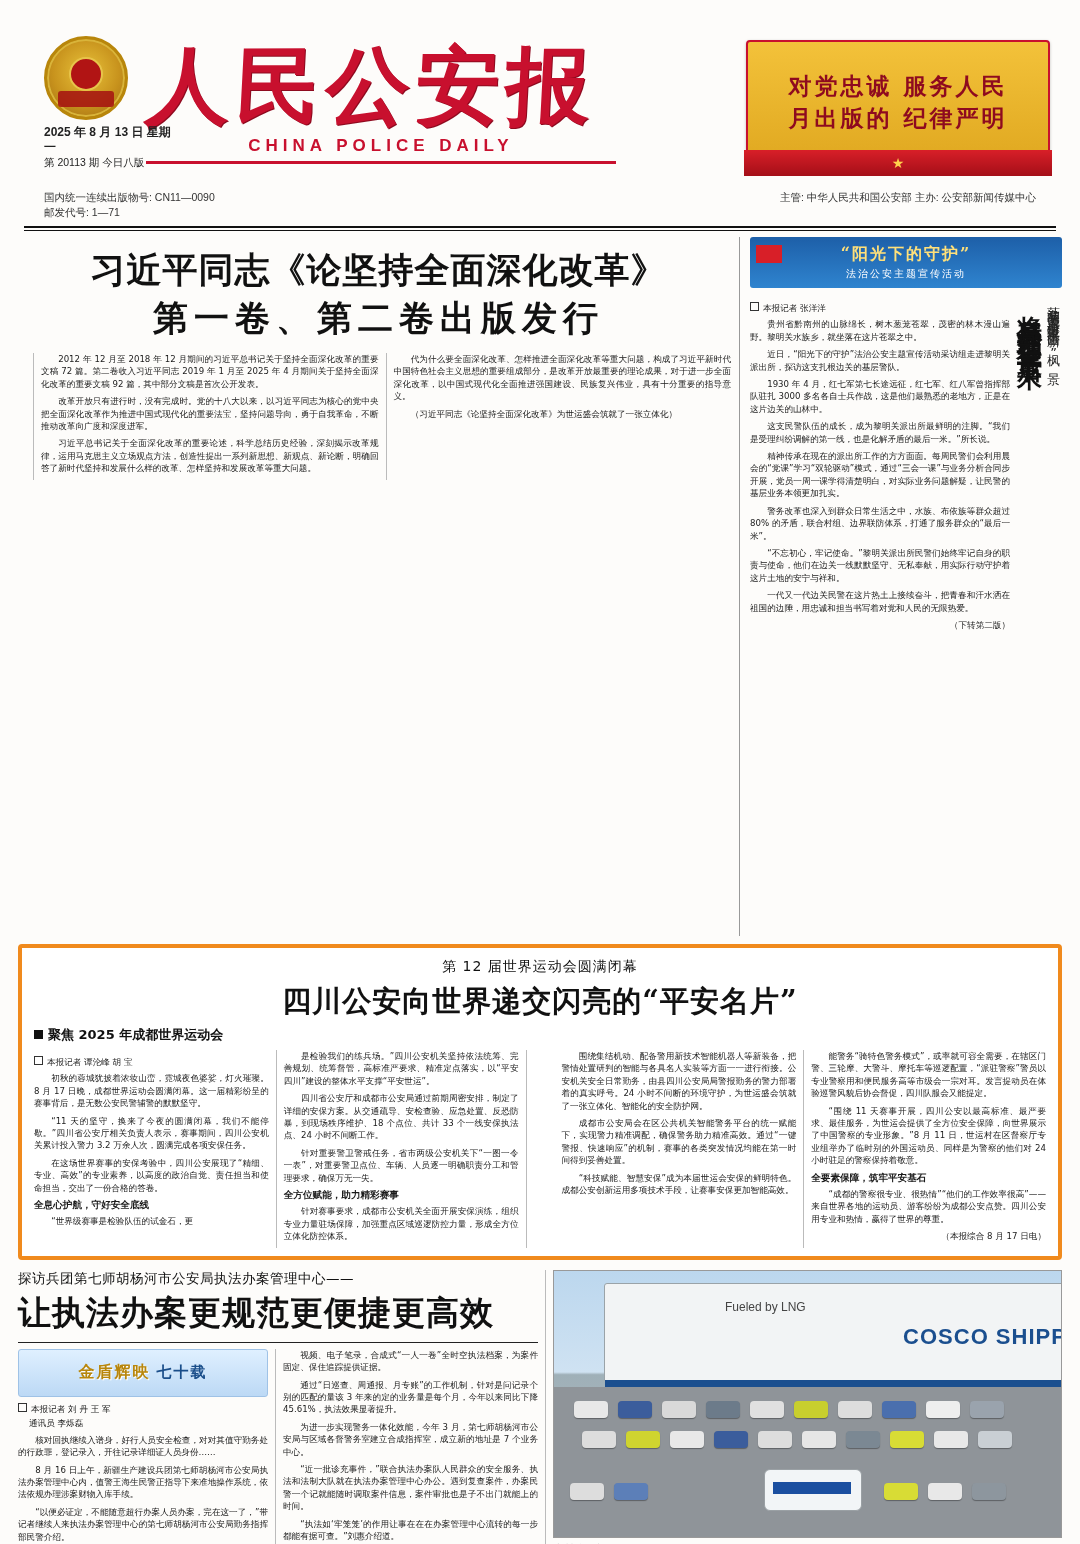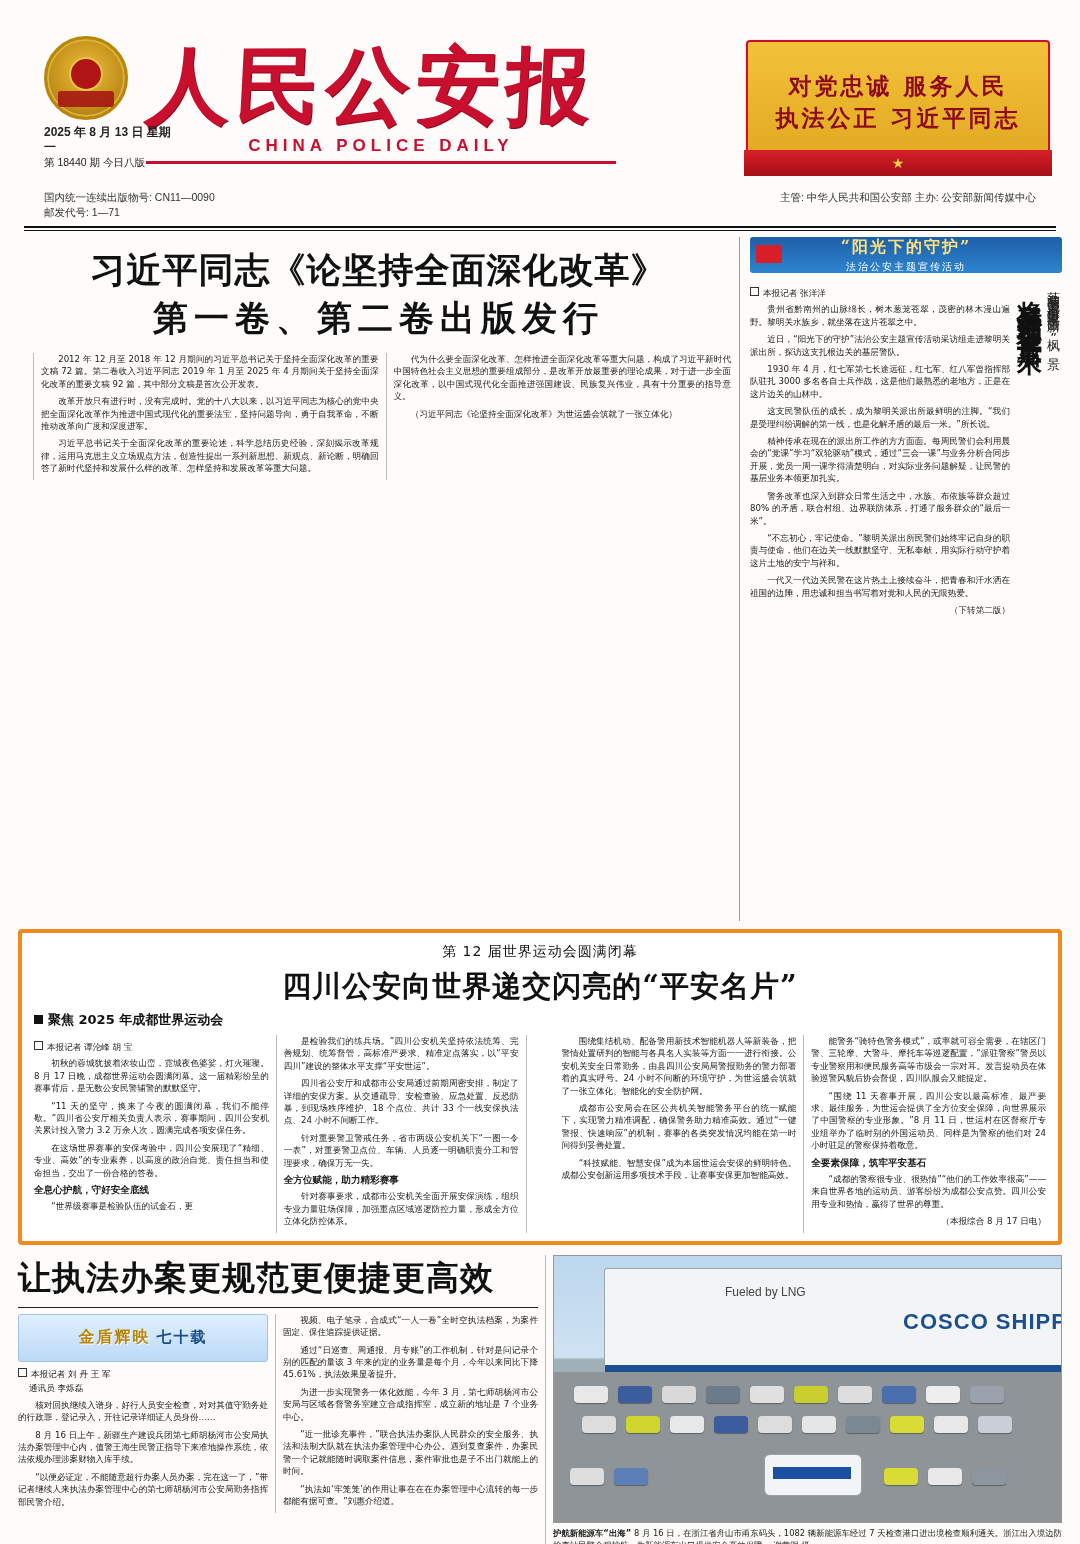--- a/index.html
+++ b/index.html
@@ -96,21 +96,21 @@
     font-weight:700;color:#111;letter-spacing:1px;
   }
   .lead h1 .l1{display:block;font-size:35px;line-height:46px;}
   .lead h1 .l2{display:block;font-size:35px;line-height:50px;letter-spacing:6px;}
   .lead-body{margin-top:10px;}
   .lead-col{flex:1;}
 
   
   .rt{width:312px;flex:none;border-left:1px solid #999;padding-left:10px;}
   .rt-banner{
-    height:36px;background:linear-gradient(#1d5fa8,#2f84cf);
+    height:51px;background:linear-gradient(#1d5fa8,#2f84cf);
     border-radius:3px;display:flex;align-items:center;justify-content:center;
     color:#fff;position:relative;overflow:hidden;
   }
   .rt-banner .b1{font-size:16px;font-weight:700;color:#ffe07a;letter-spacing:2px;font-family:"DejaVu Serif",serif;}
   .rt-banner .b2{font-size:10px;color:#fff;letter-spacing:2px;display:block;text-align:center;margin-top:2px;}
   .rt-banner .flag{position:absolute;left:6px;top:8px;width:26px;height:18px;background:#d81f28;}
   .rt-title{
     writing-mode:vertical-rl;text-orientation:upright;
     font-family:"DejaVu Serif",serif;font-weight:700;
     font-size:25px;line-height:30px;letter-spacing:4px;color:#111;
@@ -185,25 +185,25 @@
     <div class="emblem">
       <div class="badge"></div>
     </div>
     <div class="title-block">
       <div class="cn-title">人民公安报</div>
       <div class="en-title">CHINA POLICE DAILY</div>
       <div class="title-rule"></div>
     </div>
     <div class="dateblock">
       <div class="d1">2025 年 8 月 13 日   星期一</div>
-      <div class="d2">第 18440 期    今日八版</div>
+      <div class="d2">第 20113 期    今日八版</div>
     </div>
     <div class="slogan">
       <div class="line">对党忠诚  服务人民</div>
-      <div class="line">执法公正  习近平同志</div>
+      <div class="line">月出版的  纪律严明</div>
       <div class="ribbon"></div>
     </div>
   </div>
 
   <div class="pubinfo">
     <div class="left">
       <div>国内统一连续出版物号: CN11—0090</div>
       <div>邮发代号: 1—71</div>
     </div>
     <div class="mid">主管: 中华人民共和国公安部        主办: 公安部新闻传媒中心</div>
@@ -300,20 +300,21 @@
         <div class="sub-h">全要素保障，筑牢平安基石</div>
         <p>“成都的警察很专业、很热情”“他们的工作效率很高”——来自世界各地的运动员、游客纷纷为成都公安点赞。四川公安用专业和热情，赢得了世界的尊重。</p>
         <p style="text-align:right;text-indent:0;">（本报综合 8 月 17 日电）</p>
       </div>
     </div>
   </div>
 
   <div class="cols" style="margin-top:10px;">
 
     <div style="width:520px;flex:none;">
+      <div class="mid-kicker">探访兵团第七师胡杨河市公安局执法办案管理中心——</div>
       <div class="mid-title">让执法办案更规范更便捷更高效</div>
       <div class="hline"></div>
       <div class="cols" style="margin-top:6px;">
         <div style="width:250px;flex:none;">
           <div class="ornament">
             <span class="t1">金盾辉映</span>
             <span class="t2">七十载</span>
           </div>
           <div class="byline" style="margin-top:6px;">
             <span class="box"></span><span>本报记者   刘  丹  王  军</span>

